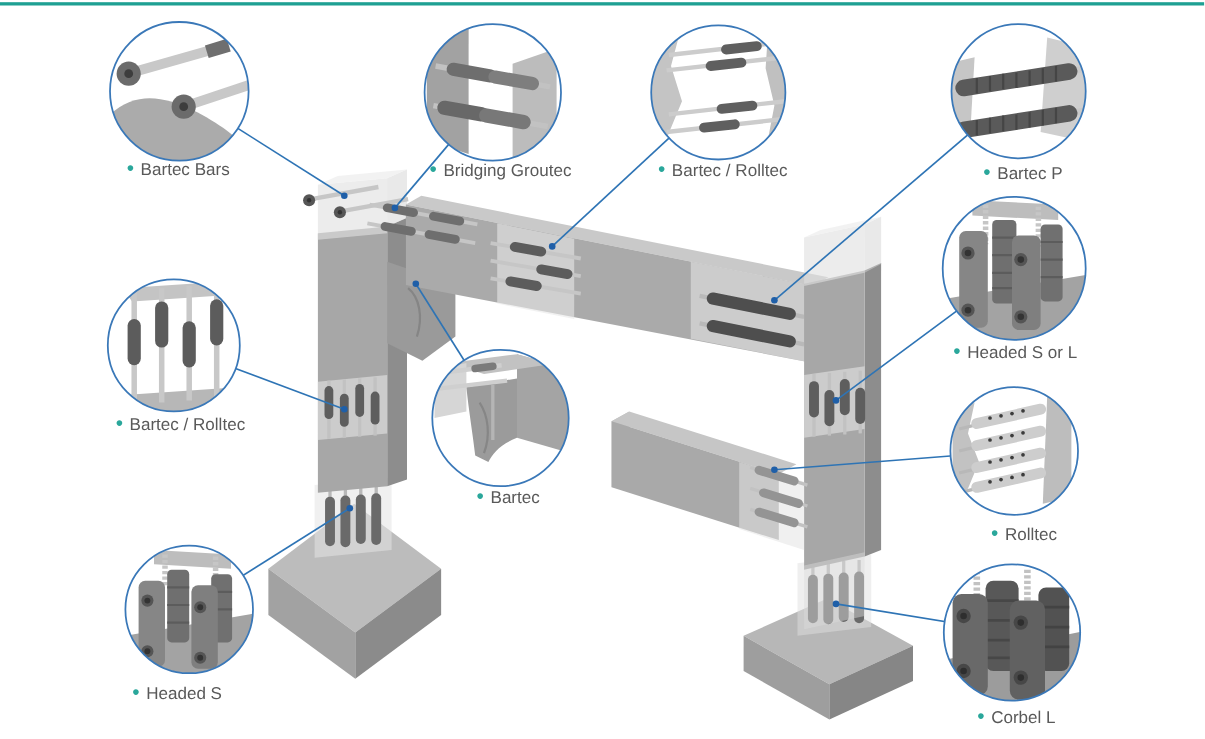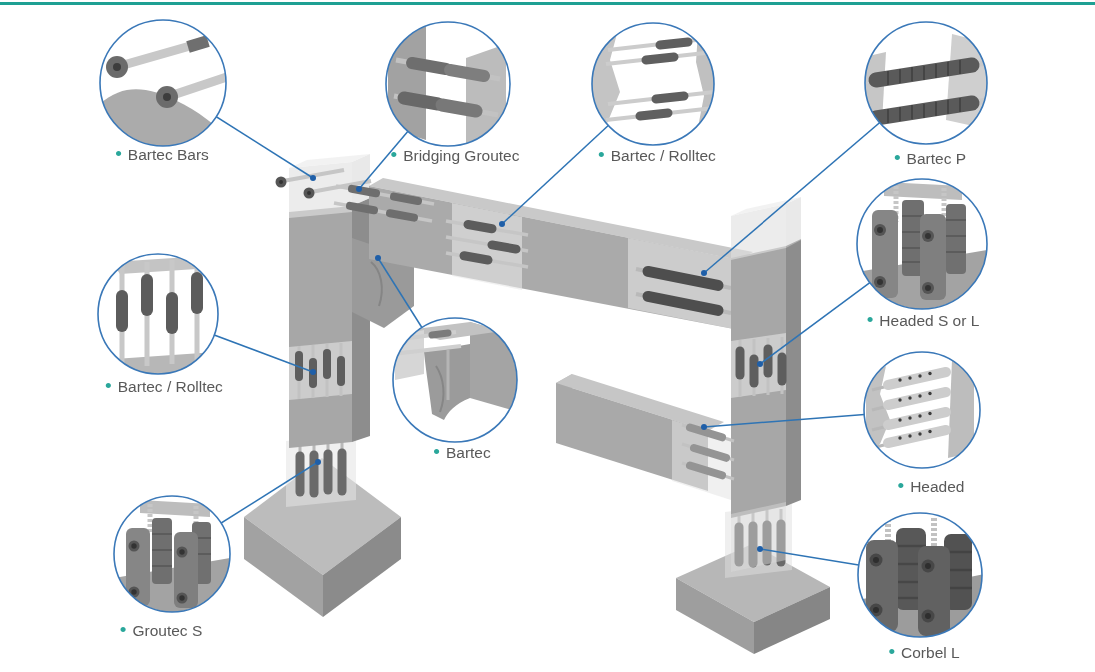--- a/index.html
+++ b/index.html
@@ -515,23 +515,23 @@
   <div class="callout-label" style="left:164px;top:378px">
     <span class="bullet">•</span>
     <span>Bartec / Rolltec</span>
   </div>
   <div class="callout-label" style="left:462px;top:444px">
     <span class="bullet">•</span>
     <span>Bartec</span>
   </div>
   <div class="callout-label" style="left:931px;top:478px">
     <span class="bullet">•</span>
-    <span>Headed</span>
+    <span>Rolltec</span>
   </div>
   <div class="callout-label" style="left:161px;top:622px">
     <span class="bullet">•</span>
-    <span>Groutec S</span>
+    <span>Headed S</span>
   </div>
   <div class="callout-label" style="left:924px;top:644px">
     <span class="bullet">•</span>
     <span>Corbel L</span>
   </div>
 </div>
 
 </body></html>

